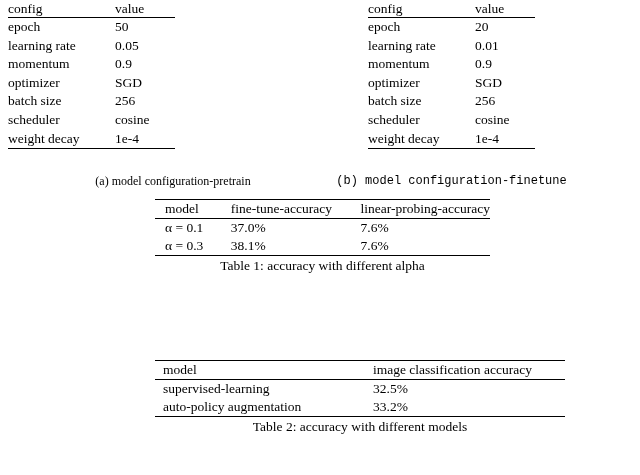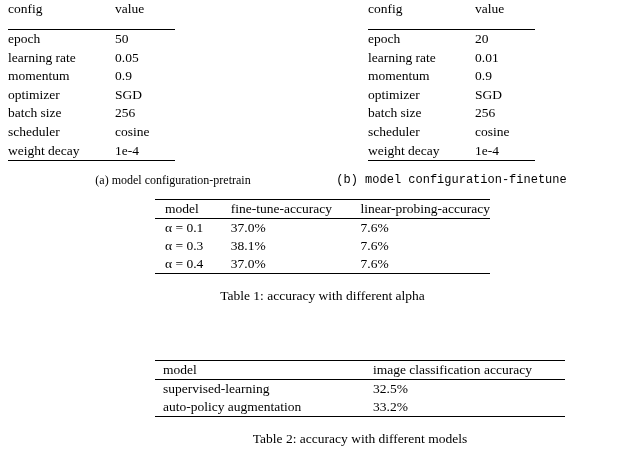--- a/index.html
+++ b/index.html
@@ -8,45 +8,45 @@
     width:640px; height:475px; position:relative; overflow:hidden;
     font-family:"Liberation Serif", serif; color:#000;
   }
   table { border-collapse:collapse; font-size:13.5px; }
   th { font-weight:normal; }
   th, td { text-align:left; vertical-align:baseline; white-space:nowrap; }
 
   
   .cfg { width:167px; border-bottom:1.2px solid #000; }
   .cfg thead tr { border-bottom:1.2px solid #000; }
-  .cfg th { line-height:15px; padding-bottom:13px; }
+  .cfg th { line-height:15px; padding-bottom:1px; }
   .cfg td { line-height:18.6px; }
   .cfg th:first-child, .cfg td:first-child { width:107px; }
 
   #colA { position:absolute; left:8px; top:1px; width:330px; }
   #colB { position:absolute; left:368px; top:1px; width:167px; }
-  .subcap { font-size:12px; margin-top:12px; text-align:center; }
+  .subcap { font-size:12px; margin-top:25px; text-align:center; }
   #colB .subcap { position:relative; left:50%; transform:translateX(-50%); width:max-content;font-family:Liberation Mono, monospace; }
 
   
   #t1 { position:absolute; left:155px; top:199px; width:335px; }
   .t1 { width:335px; border-top:1.2px solid #000; border-bottom:1.2px solid #000; }
   .t1 thead tr { border-bottom:1.2px solid #000; }
   .t1 th, .t1 td { padding-left:10px; line-height:18px; }
   .t1 th:nth-child(1), .t1 td:nth-child(1) { width:85px; }
   .t1 th:nth-child(2), .t1 td:nth-child(2) { width:150px; }
 
   
   #t2 { position:absolute; left:155px; top:360px; width:410px; }
   .t2 { width:410px; border-top:1.2px solid #000; border-bottom:1.2px solid #000; }
   .t2 thead tr { border-bottom:1.2px solid #000; }
   .t2 th, .t2 td { padding-left:8px; line-height:18px; }
   .t2 th:nth-child(1), .t2 td:nth-child(1) { width:210px; }
 
-  .cap { font-size:13.5px; text-align:center; margin-top:14px; }
+  .cap { font-size:13.5px; text-align:center; margin-top:2px; }
   .b { font-weight:normal; }
 </style>
 </head>
 <body>
 
 <div>
 
   <div id="colA">
     <table class="cfg">
       <thead>
@@ -144,25 +144,20 @@
         <tr>
             <td>α = 0.1</td>
             <td>37.0%</td>
             <td>7.6%</td>
           </tr>
         <tr>
             <td>α = 0.3</td>
             <td class="b">38.1%</td>
             <td>7.6%</td>
           </tr>
-        <tr>
-            <td>α = 0.4</td>
-            <td>37.0%</td>
-            <td>7.6%</td>
-          </tr>
       </tbody>
     </table>
     <div class="cap">Table 1: accuracy with different alpha</div>
   </div>
 
   <div id="t2">
     <table class="t2">
       <thead>
         <tr>
           <th>model</th>

